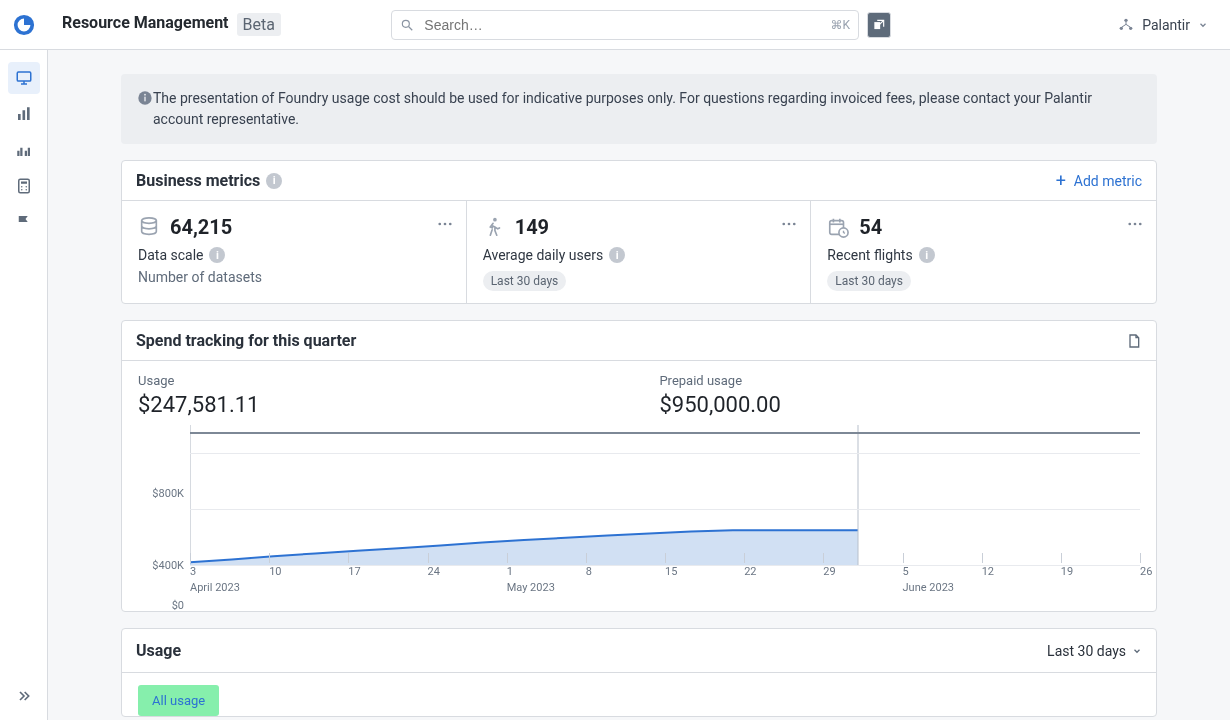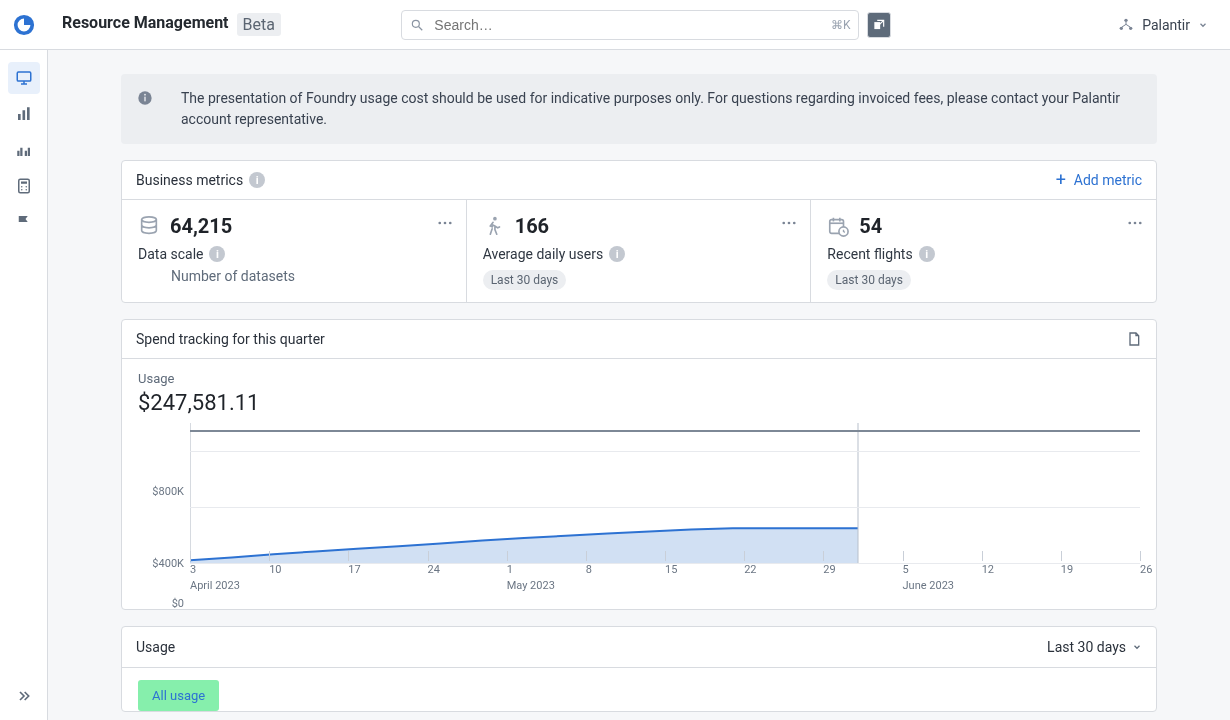--- a/index.html
+++ b/index.html
@@ -21,54 +21,54 @@
 
   
   .topbar{height:50px;border-bottom:1px solid var(--border);display:flex;align-items:center;padding:0 16px 0 0;}
   .topbar-left{display:flex;align-items:center;gap:14px;min-width:0;}
   .app-logo{width:var(--sidebar-w);height:50px;display:flex;align-items:center;justify-content:center;}
   .title-wrap{display:flex;gap:8px;}
   .page-title{font-size:16px;font-weight:700;color:#24292f;}
   .badge{background:var(--badge-bg);color:#5b6572;font-size:16px;padding:2px 6px;border-radius:3px;}
 
   .search{flex:0 0 500px;margin-left:auto;margin-right:auto;position:relative;display:flex;align-items:center;width:500px;}
-  .search-box{display:flex;align-items:center;width:100%;height:30px;border:1px solid var(--border);border-radius:4px;padding:0 8px;gap:8px;background:#fff;color:#8a94a2;margin-left:10px;}
+  .search-box{display:flex;align-items:center;width:100%;height:30px;border:1px solid var(--border);border-radius:4px;padding:0 8px;gap:8px;background:#fff;color:#8a94a2;}
   .search-input{flex:1;border:none;outline:none;font-size:14px;color:#8a94a2;background:transparent;}
   .kbd{font-size:12px;color:#9aa3b0;}
   .open-btn{margin-left:8px;width:26px;height:26px;border:1px solid var(--border);border-radius:3px;background:#5e6b7a;display:flex;align-items:center;justify-content:center;}
 
   .account{margin-left:auto;display:flex;align-items:center;gap:8px;color:#3a4350;font-size:14px;padding:4px 6px;border-radius:3px;}
 
   
   .leftrail{position:absolute;top:50px;left:0;width:var(--sidebar-w);bottom:0;border-right:1px solid var(--border);background:#fff;display:flex;flex-direction:column;align-items:center;padding-top:12px;gap:4px;}
   .rail-item{width:32px;height:32px;border-radius:4px;display:flex;align-items:center;justify-content:center;color:#5f6b7a;}
   .rail-item.active{background:#e8f0fb;color:var(--blue);}
   .rail-spacer{flex:1;}
   .rail-bottom{width:32px;height:32px;display:flex;align-items:center;justify-content:center;color:#5f6b7a;margin-bottom:8px;}
 
   
   .main{position:absolute;top:50px;left:var(--sidebar-w);right:0;bottom:0;background:var(--panel);overflow:auto;}
   .content{max-width:1060px;margin:0 auto;padding:24px 12px 40px 12px;display:flex;flex-direction:column;gap:16px;}
 
-  .callout{background:#eceef1;border-radius:4px;padding:14px 16px;display:flex;gap:28px;color:#394250;justify-content:center;}
+  .callout{background:#eceef1;border-radius:4px;padding:14px 16px;display:flex;gap:0;color:#394250;justify-content:center;}
   .callout .txt{line-height:1.5;color:#394250;}
 
   .panel{background:#fff;border:1px solid var(--border);border-radius:4px;}
   .panel-head{display:flex;align-items:center;justify-content:space-between;padding:10px 14px;border-bottom:1px solid var(--border);}
-  .panel-title{font-weight:400;font-size:14px;color:#2a313b;}
+  .panel-title{font-weight:700;font-size:16px;color:#2a313b;}
   .info-inline{display:inline-flex;align-items:center;gap:6px;}
   .info-dot{width:16px;height:16px;border-radius:50%;background:#c3c8d0;color:#fff;font-size:11px;font-weight:700;display:flex;align-items:center;justify-content:center;}
 
   .metric-row{display:grid;grid-template-columns:1fr 1fr 1fr;}
   .metric{padding:14px 16px 12px 16px;border-right:1px solid var(--border);position:relative;}
   .metric:last-child{border-right:none;}
   .metric-top{display:flex;align-items:center;gap:10px;}
   .metric-val{font-size:20px;font-weight:700;color:#1f2329;}
   .metric-name{margin-top:8px;font-size:14px;color:#2f3742;display:flex;align-items:center;gap:6px;}
-  .metric-sub{margin-top:6px;color:var(--text-muted);font-size:14px;margin-left:33px;}
+  .metric-sub{margin-top:6px;color:var(--text-muted);font-size:14px;}
   .chip{display:inline-block;background:#eceef1;color:#5b6572;font-size:12px;padding:3px 8px;border-radius:10px;margin-top:8px;}
   .ellipsis{position:absolute;top:14px;right:12px;color:#7a8494;}
 
   .addlink{color:var(--blue);font-size:14px;display:flex;align-items:center;gap:8px;}
   .plus{font-size:18px;line-height:1;}
 
   .spend-body{padding:12px 16px 16px 16px;}
   .spend-top{display:flex;gap:80px;}
   .stat-label{color:var(--text-muted);font-size:13px;margin-bottom:4px;}
   .stat-value{font-size:22px;color:#1f2329;}
@@ -236,21 +236,21 @@
             </span>
           </div>
           <div class="metric"><div class="metric-top">
               <span>
                 <svg width="22" height="22" viewBox="0 0 24 24">
                   <circle cx="13" cy="4" r="2" fill="#9aa3b0"></circle>
                   <path d="M11 8l-3 4 2 1 1-2 2 1v4l2 5M13 12l3 2 2-1" fill="none" stroke="#9aa3b0" stroke-width="1.8" stroke-linecap="round"></path>
                   <path d="M10 15l-2 6" stroke="#9aa3b0" stroke-width="1.8" stroke-linecap="round"></path>
                 </svg>
               </span>
-              <span class="metric-val">166</span>
+              <span class="metric-val">149</span>
             </div><div class="metric-name">
               <span>Average daily users</span>
               <span class="info-dot">i</span>
             </div><span class="chip">Last 30 days</span><span class="ellipsis">
               <svg width="18" height="18" viewBox="0 0 24 24">
                 <circle cx="5" cy="12" r="1.8" fill="currentColor"></circle>
                 <circle cx="12" cy="12" r="1.8" fill="currentColor"></circle>
                 <circle cx="19" cy="12" r="1.8" fill="currentColor"></circle>
               </svg>
             </span></div>
@@ -288,20 +288,24 @@
               <path d="M15 3v4h4" fill="none" stroke="#5f6b7a" stroke-width="2"></path>
             </svg>
         </span>
       </div>
       <div class="spend-body">
         <div class="spend-top">
           <div>
             <div class="stat-label">Usage</div>
             <div class="stat-value">$247,581.11</div>
           </div>
+          <div style="margin-left:320px;">
+            <div class="stat-label">Prepaid usage</div>
+            <div class="stat-value">$950,000.00</div>
+          </div>
         </div>
 
         <div class="chart" id="chart">
           <div class="y-axis" id="yaxis">
               <div class="yl" style="top: 140px;">$0</div>
               <div class="yl" style="top: 100px;">$400K</div>
               <div class="yl" style="top: 28px;">$800K</div>
             </div>
           <div class="y-border"></div>
           <svg class="area-svg" id="areasvg" preserveAspectRatio="none" viewBox="0 0 1000 140" width="100%" height="140">

